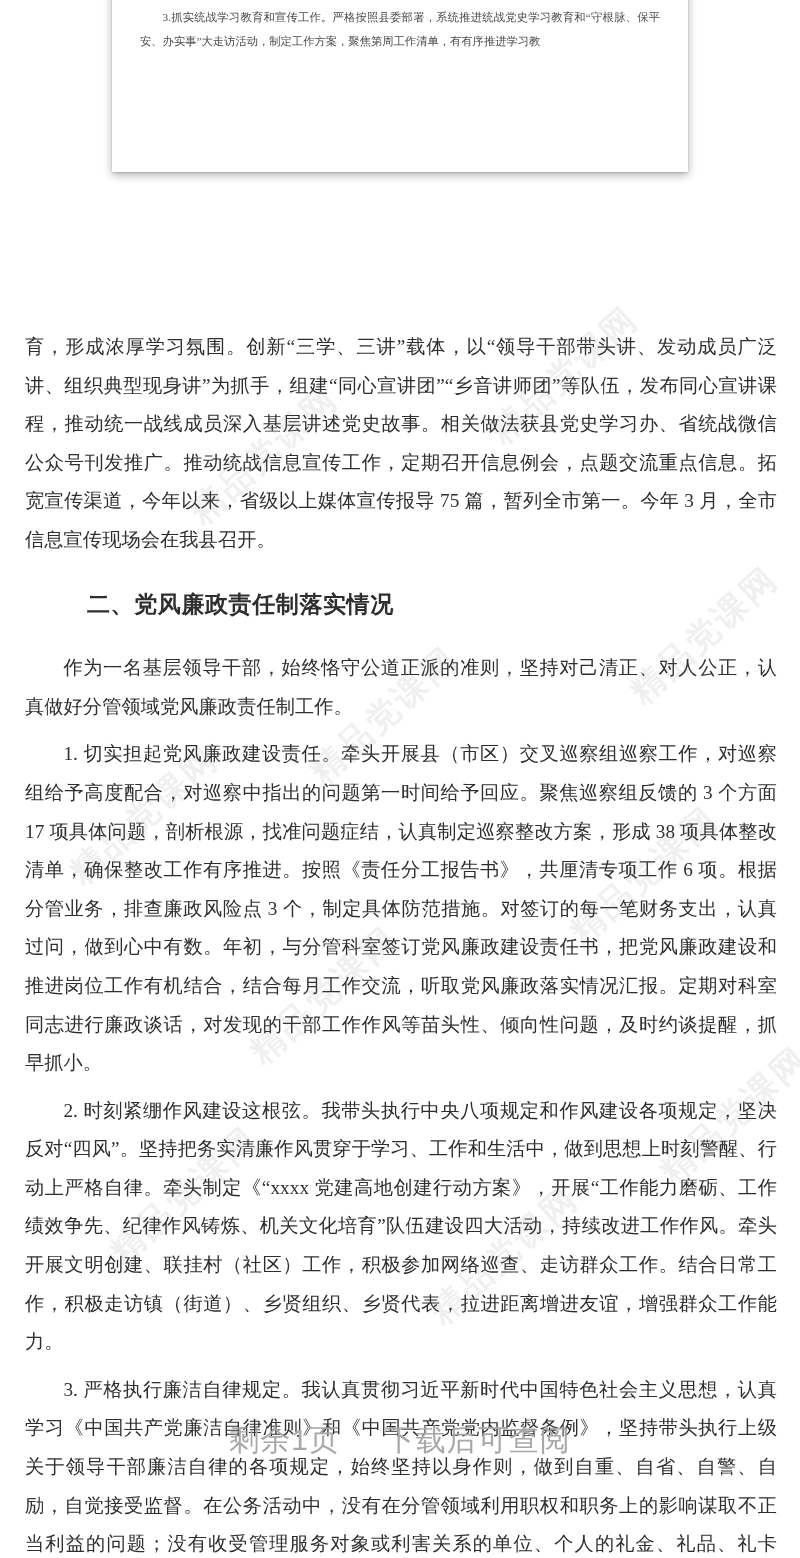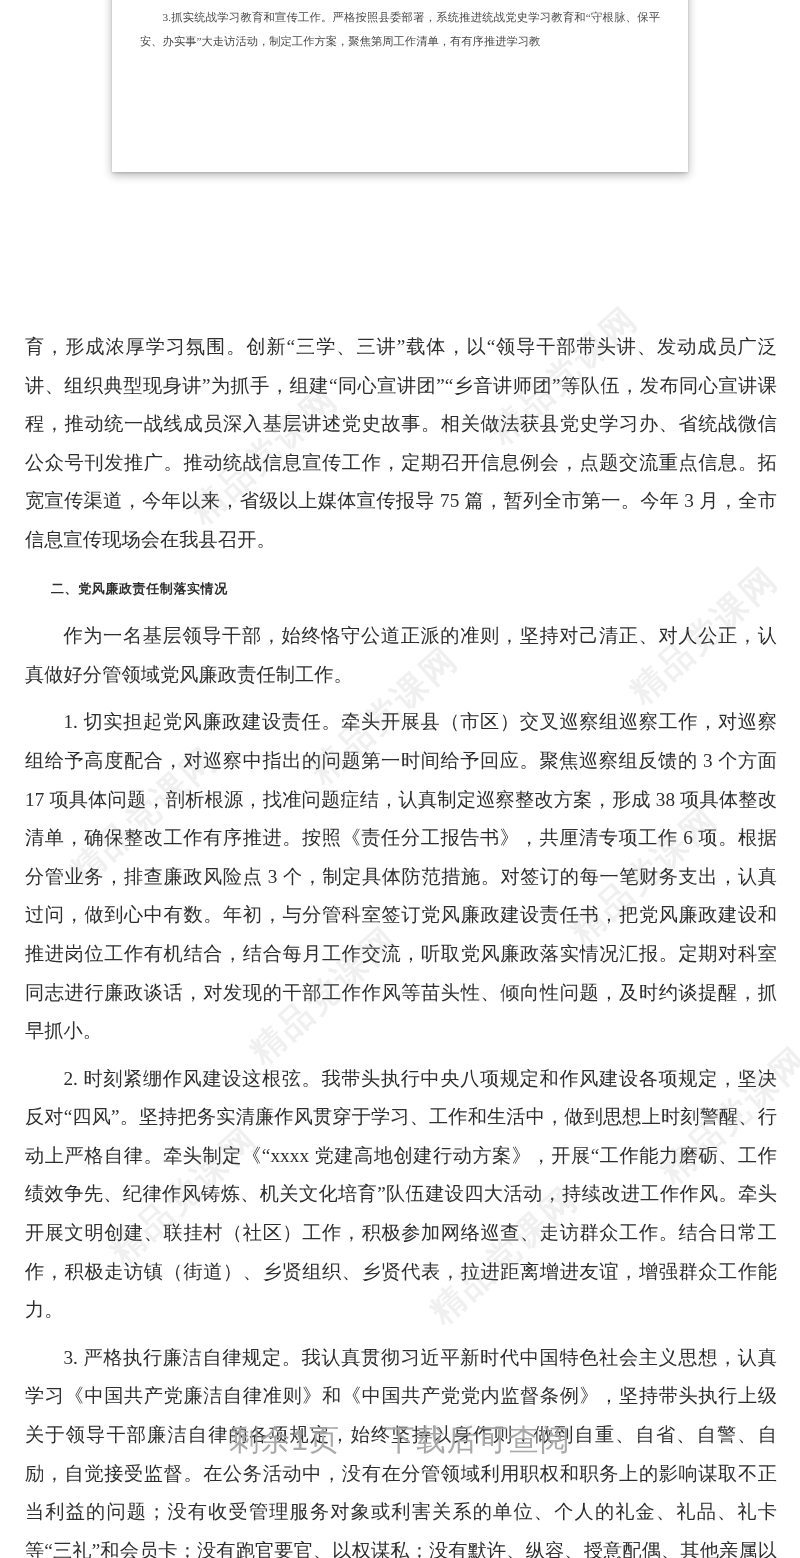--- a/index.html
+++ b/index.html
@@ -55,22 +55,22 @@
     color: #2e2e2e;
     text-align: justify;
     text-justify: inter-ideograph;
     letter-spacing: 0.1px;
   }
   #doc-body p {
     margin: 0;
   }
   #doc-body p.indent { text-indent: 2em; font-family: Liberation Serif, serif; }
   #doc-body h2 {
-    margin: 0;
-    font-size: 13px;
+    margin: 16px;
+    font-size: 23px;
     line-height: 38.6px;
     font-weight: bold;
     text-indent: 2em;
     letter-spacing: 0.6px;
   }
   .gap-sm { height: 9px; }
   .gap-head { height: 10px; }
 
   
   #watermark-layer {

